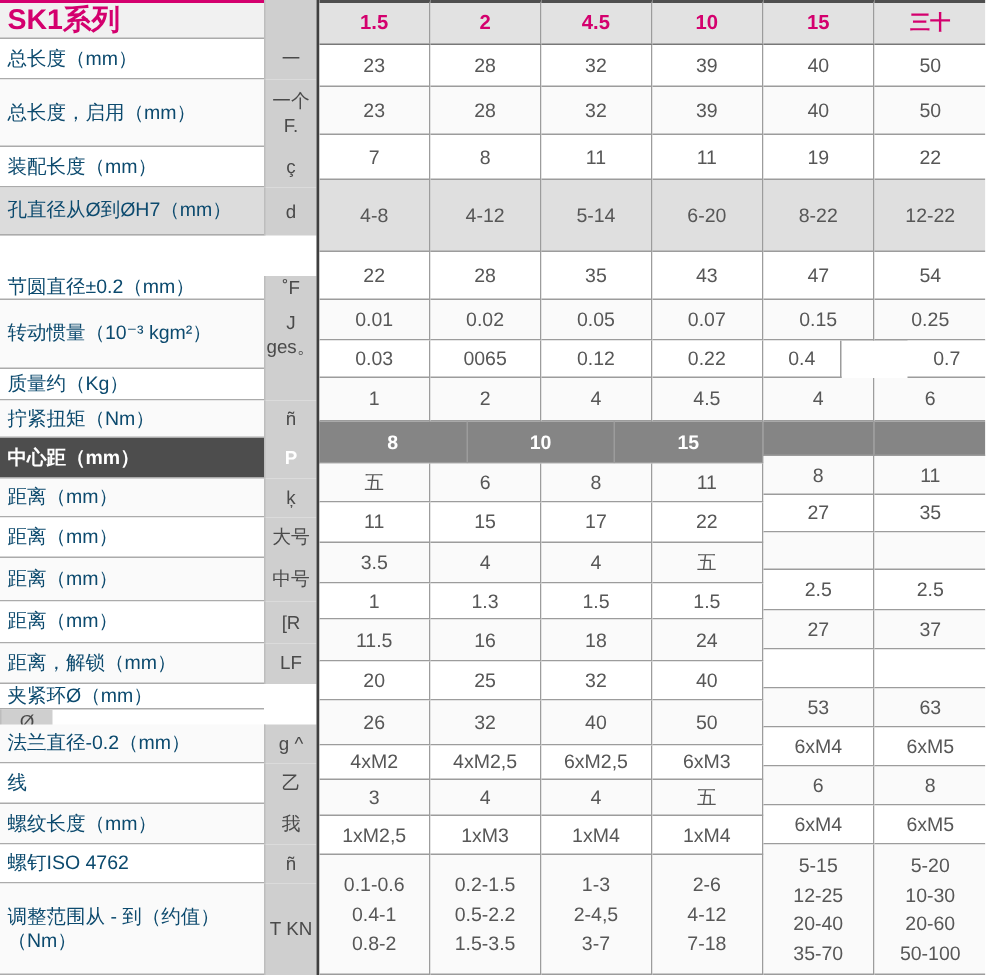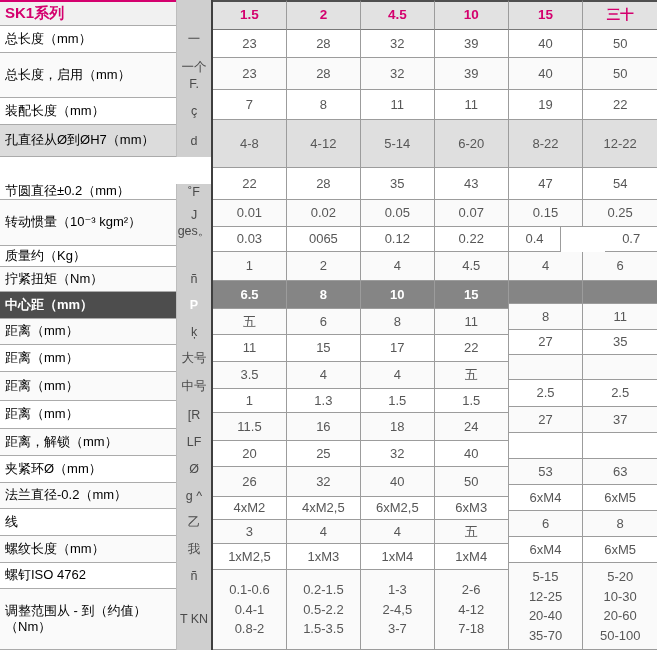--- a/index.html
+++ b/index.html
@@ -3,25 +3,25 @@
 <meta charset="utf-8">
 <style>
   html,body{margin:0;padding:0;background:#fff;}
   body{font-family:"Liberation Sans","DejaVu Sans",sans-serif;}
   .wrap{position:relative;width:657px;height:650px;overflow:hidden;background:#fff;}
 
   
   .left{position:absolute;left:0;top:0;width:211px;}
   .lrow{display:flex;}
   .lcell{width:176px;box-sizing:border-box;border-bottom:1px solid #ababab;
-         display:flex;align-items:center;padding-left:5px;font-size:13px;color:#000000;
+         display:flex;align-items:center;padding-left:5px;font-size:13px;color:#0c4a6e;
          white-space:pre-line;line-height:1.25;background:#fff;}
   .lcell.stripe{background:#fafafa;}
   .lcell.header{background:#f1f1f1;border-top:2px solid #d4006e;color:#d4006e;
-                font-weight:700;font-size:15px;}
+                font-weight:700;font-size:19px;}
   .lcell.gray{background:#dcdcdc;}
   .lcell.dark{background:#4d4d4d;color:#ffffff;font-weight:700;}
   .scell{width:35px;box-sizing:border-box;background:#cfcfcf;border-left:1px solid #bdbdbd;
          display:flex;align-items:center;justify-content:center;text-align:center;
          font-size:12.5px;color:#4a4a4a;white-space:pre-line;line-height:1.3;}
   .scell.dark{color:#ffffff;font-weight:700;}
 
   
   .grid{position:absolute;left:211px;top:0;width:446px;display:flex;
         border-left:2px solid #3f3f3f;box-sizing:border-box;}
@@ -98,21 +98,21 @@
         <div class="scell">中号</div>
       </div>
       <div class="lrow" style="height: 28px;">
         <div class="lcell">距离（mm）</div>
         <div class="scell">[R</div>
       </div>
       <div class="lrow" style="height: 27px;">
         <div class="lcell stripe">距离，解锁（mm）</div>
         <div class="scell">LF</div>
       </div>
-      <div class="lrow" style="height: 27px;">
+      <div class="lrow" style="height: 27px; flex-direction: column;">
         <div class="lcell">夹紧环Ø（mm）</div>
         <div class="scell">Ø</div>
       </div>
       <div class="lrow" style="height: 26px;">
         <div class="lcell stripe">法兰直径-0.2（mm）</div>
         <div class="scell">g ^</div>
       </div>
       <div class="lrow" style="height: 27px;">
         <div class="lcell">线</div>
         <div class="scell">乙</div>
@@ -181,21 +181,20 @@
           <div class="gcell">0.12</div>
           <div class="gcell">0.22</div>
         </div>
         <div class="grow" style="height: 29px;">
           <div class="gcell stripe">1</div>
           <div class="gcell stripe">2</div>
           <div class="gcell stripe">4</div>
           <div class="gcell stripe">4.5</div>
         </div>
         <div class="grow" style="height: 28px;">
-          <div class="gcell dark">6.5</div>
           <div class="gcell dark">8</div>
           <div class="gcell dark">10</div>
           <div class="gcell dark">15</div>
         </div>
         <div class="grow" style="height: 26px;">
           <div class="gcell stripe">五</div>
           <div class="gcell stripe">6</div>
           <div class="gcell stripe">8</div>
           <div class="gcell stripe">11</div>
         </div>

